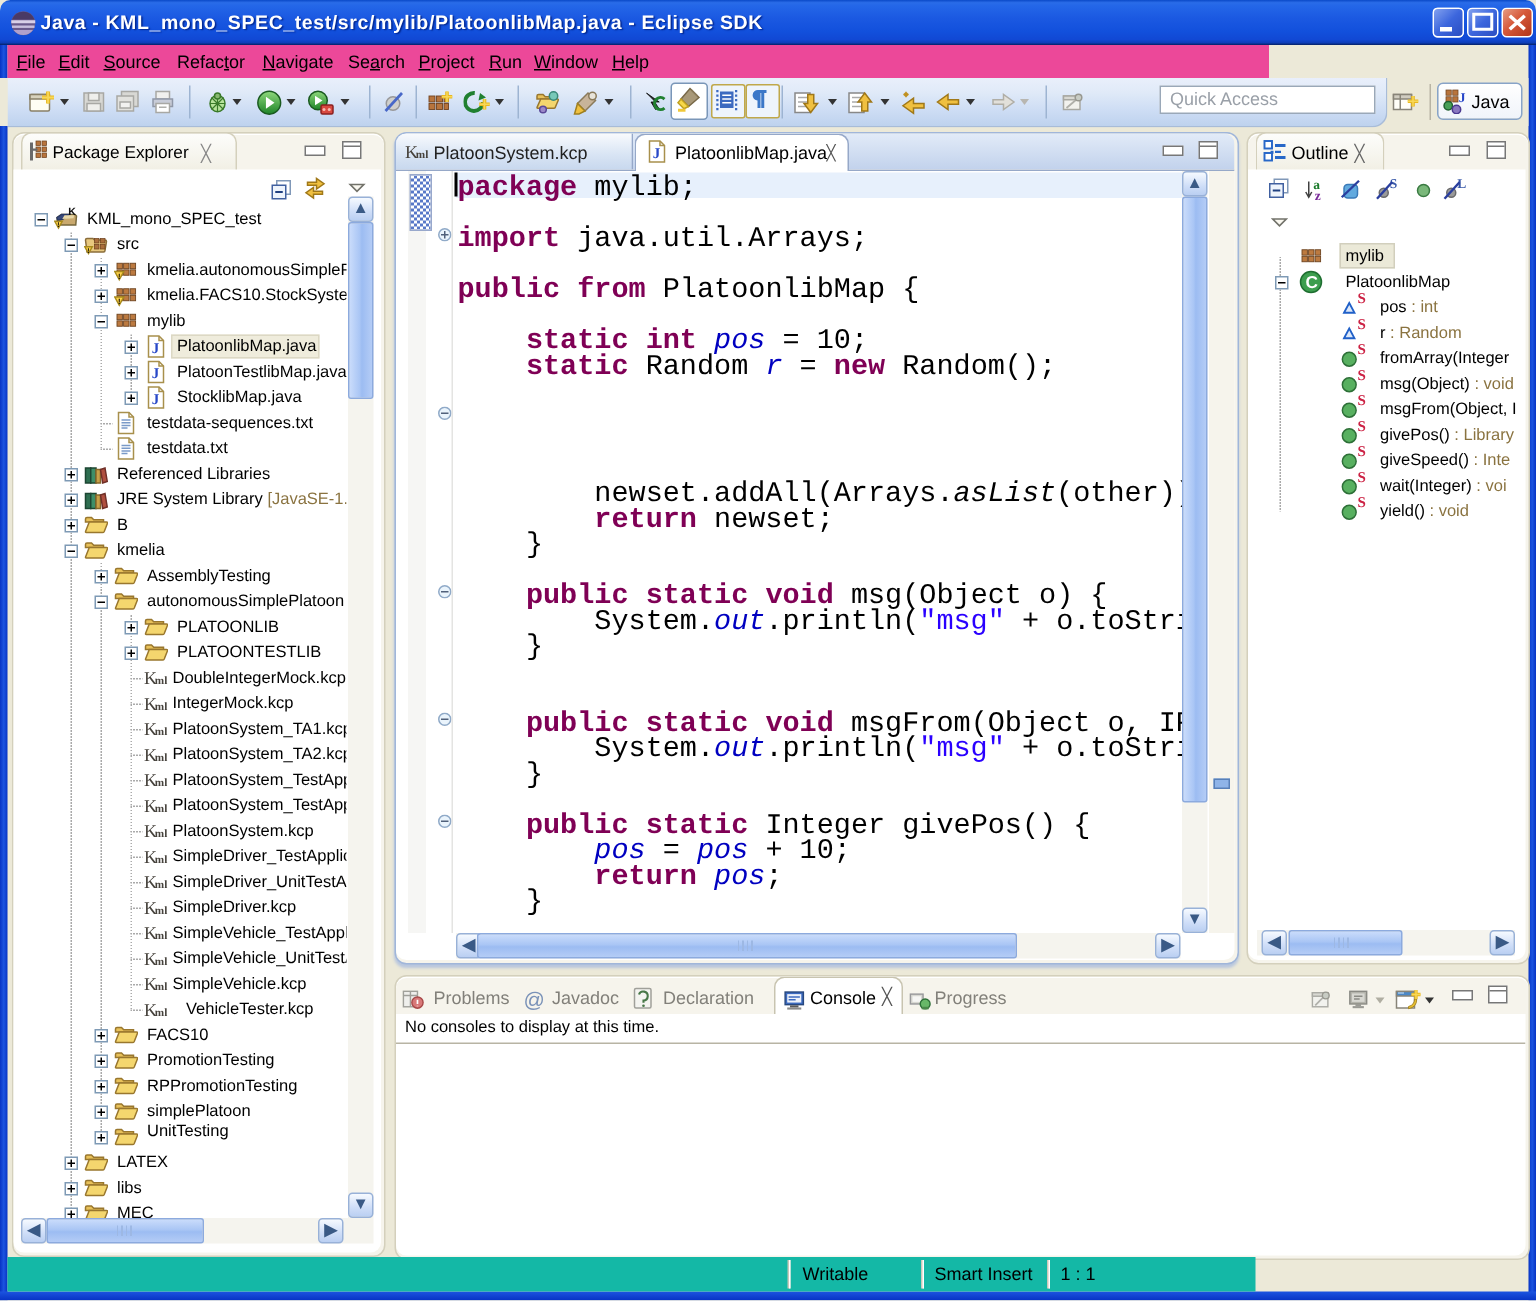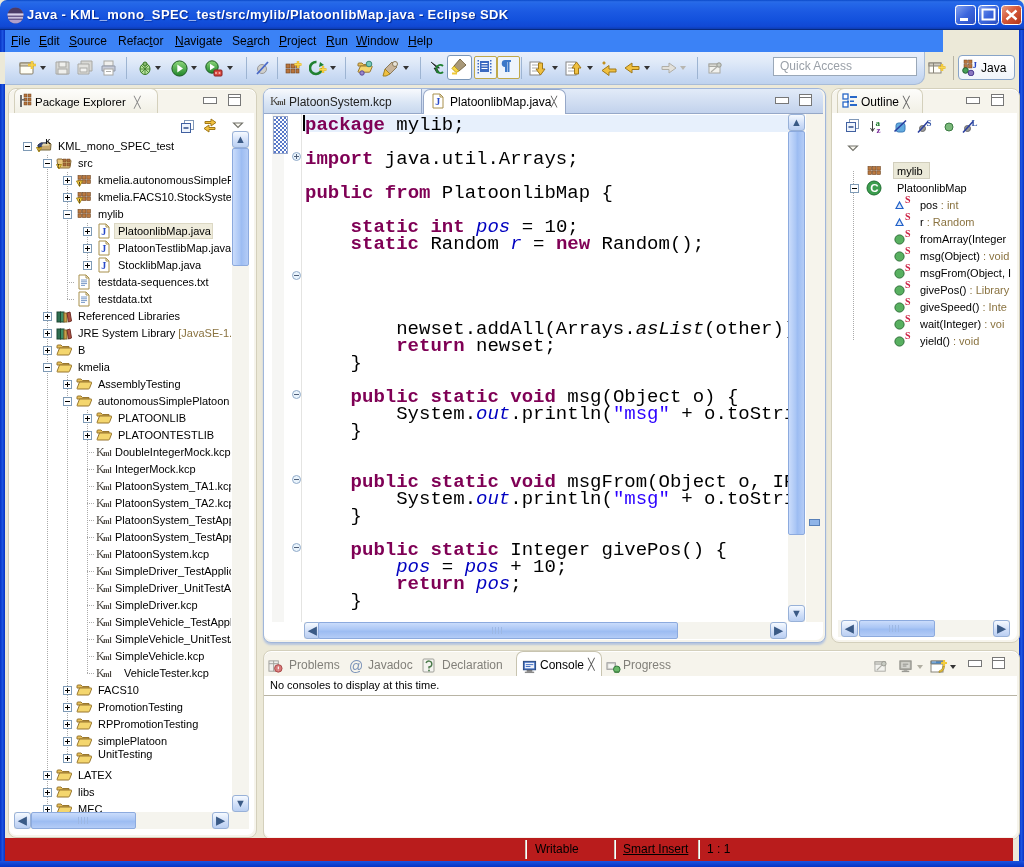--- a/index.html
+++ b/index.html
@@ -5,21 +5,21 @@
 html,body{margin:0;padding:0;}
 #root{position:relative;width:1024px;height:867px;background:#ece9d8;font-family:"Liberation Sans",sans-serif;overflow:hidden;}
 .abs{position:absolute;}
 #titlebar{left:0;top:0;width:1024px;height:30px;
  background:linear-gradient(180deg,#0a49c8 0%,#2a6ce8 6%,#2467e8 12%,#1b59e2 40%,#1250dc 70%,#1148d4 88%,#0d3eb8 95%,#052064 100%);
  border-radius:7px 7px 0 0;}
 #titletext{left:27px;top:7px;font-size:13px;font-weight:bold;color:#fff;text-shadow:1px 1px 1px #00248c;white-space:nowrap;letter-spacing:0.4px;}
 #lborder{left:0;top:30px;width:5px;height:837px;background:linear-gradient(90deg,#0733c4,#1c54e0,#0733c4);}
 #rborder{left:1019px;top:30px;width:5px;height:837px;background:linear-gradient(90deg,#0733c4,#1c54e0,#0733c4);}
 #bborder{left:0;top:861px;width:1024px;height:6px;background:linear-gradient(180deg,#1c54e0,#0733c4);}
-#menubar{left:5px;top:30px;width:938px;height:22px;background:#3b82f6;font-size:12px;color:#000;}
+#menubar{left:5px;top:30px;width:841px;height:22px;background:#ec4899;font-size:12px;color:#000;}
 .mi{position:absolute;top:4px;}
 #toolbar{left:0px;top:52px;width:1019px;height:32px;background:#ece9d8;}
 #toolblue{left:5px;top:0px;width:919px;height:32px;background:linear-gradient(180deg,#e9effb 0%,#e0eaf8 30%,#ccdcf4 70%,#bed2ee 100%);border-radius:0 0 10px 0;border-bottom:1px solid #a8bcd8;border-right:1px solid #a8bcd8;}
 .tsep{position:absolute;top:5px;width:1px;height:22px;background:#9db4d2;}
 .tbi{position:absolute;top:8px;}
 .tarr{position:absolute;top:14px;width:0;height:0;border-left:3px solid transparent;border-right:3px solid transparent;border-top:4px solid #333;}
 
 .panel{background:#f6f4ec;border:1px solid #d4d0bc;border-radius:8px;box-shadow:inset 0 1px 0 #fff;}
 #pkgpanel{left:8px;top:88px;width:247px;height:748px;}
 #edpanel{left:263px;top:88px;width:561px;height:553px;border-color:#a0b6da;box-shadow:0 2px 2px #b8c6de;}
@@ -43,21 +43,21 @@
 .kw{color:#7f0055;font-weight:bold;}
 .st{color:#2a00ff;}
 .fd{color:#0000c0;font-style:italic;}
 .sm{font-style:italic;}
 
 .sbb{position:absolute;width:17px;height:17px;background:linear-gradient(180deg,#f6faff,#cfdef8 60%,#bacff2);border:1px solid #98b1d8;border-radius:3px;box-sizing:border-box;color:#3a5a86;font-size:11px;font-weight:bold;text-align:center;line-height:14px;}
 .sbt{position:absolute;background:linear-gradient(180deg,#cadcfb,#aac6f5 45%,#9cbcf2 55%,#b4ccf6);border:1px solid #8caade;border-radius:2px;box-sizing:border-box;}
 .sbth{position:absolute;background:linear-gradient(90deg,#cadcfb,#aac6f5 45%,#9cbcf2 55%,#b4ccf6);border:1px solid #8caade;border-radius:2px;box-sizing:border-box;}
 .sbtrk{position:absolute;background:#f5f4ee;}
 .grip{position:absolute;background-image:repeating-linear-gradient(90deg,#9db8e4 0,#9db8e4 1px,transparent 1px,transparent 3px);width:12px;height:7px;}
-#statusbar{left:5px;top:838px;width:1008px;height:23px;background:#b91c1c;font-size:12px;}
+#statusbar{left:5px;top:838px;width:832px;height:23px;background:#14b8a6;font-size:12px;}
 .svs{position:absolute;top:2px;width:1px;height:19px;background:#cbc7b8;border-right:1px solid #fff;}
 
 .edtabbar{position:absolute;left:1px;top:1px;height:24px;background:linear-gradient(180deg,#e2ebf8,#c2d2ec);border-bottom:1px solid #96a8c8;border-radius:7px 7px 0 0;}
 </style>
 </head>
 <body>
 <div id="root">
 <svg width="0" height="0" style="position:absolute">
       <defs>
 <symbol id="i-proj" viewBox="0 0 16 16">
@@ -947,17 +947,17 @@
   <div class="abs maxbox" style="left:992px;top:657px;"></div>
   <div class="abs pwhite" style="left:264px;top:676px;width:753px;height:161px;border-radius:0 0 7px 7px;">
     <div style="position:absolute;left:6px;top:3px;font-size:11px;color:#000;">No consoles to display at this time.</div>
     <div style="position:absolute;left:0px;top:19px;width:753px;height:1px;background:#b8b4a4;"></div>
   </div>
 
   <div class="abs" id="statusbar">
     <div class="svs" style="left:520px;"></div>
     <div class="abs" style="left:530px;top:4px;color:#000;">Writable</div>
     <div class="svs" style="left:609px;"></div>
-    <div class="abs" style="left:618px;top:4px;color:#000;text-decoration:underline;">Smart Insert</div>
+    <div class="abs" style="left:618px;top:4px;color:#000;">Smart Insert</div>
     <div class="svs" style="left:693px;"></div>
     <div class="abs" style="left:702px;top:4px;color:#000;">1 : 1</div>
   </div>
 </div>
 
 </body></html>

